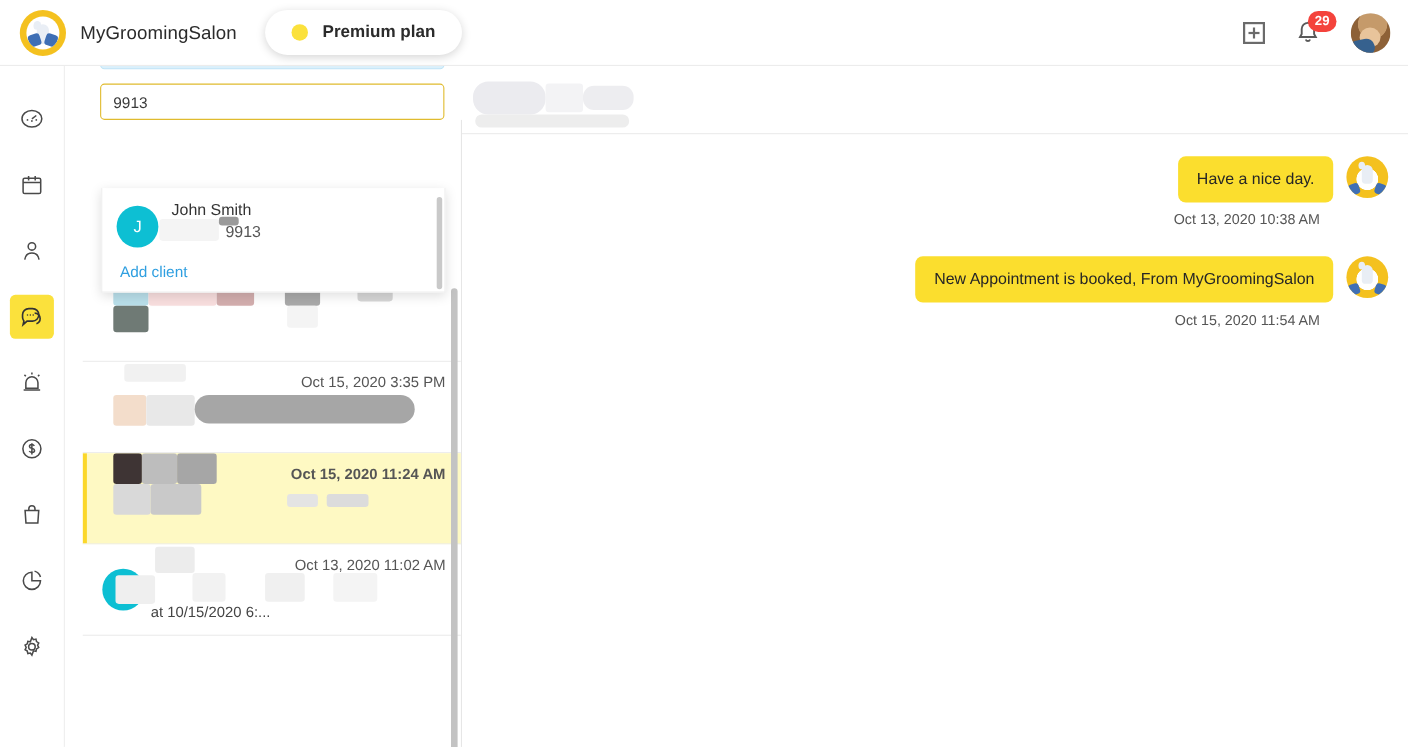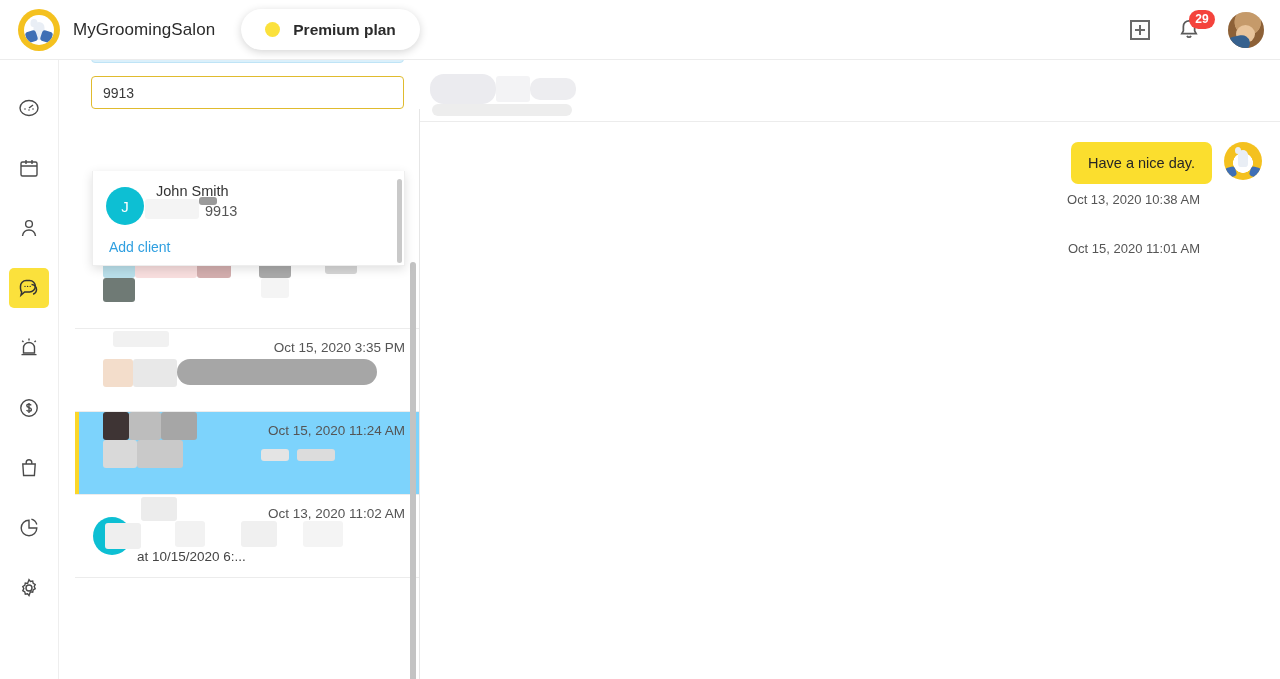--- a/index.html
+++ b/index.html
@@ -96,21 +96,21 @@
   
   .list-panel {
     position: absolute; top: 60px; left: 75px; width: 345px; height: 619px;
     background: #ffffff; border-right: 1px solid #e6e6e6; overflow: hidden;
   }
   .list-scroll { position: absolute; inset: 0; padding-top: 186px; }
   .conv {
     position: relative; height: 83px; border-bottom: 1px solid #ececec;
     background: #ffffff; padding: 11px 14px 0 14px; overflow: hidden;
   }
-  .conv.active { background: #7dd3fc; }
+  .conv.active { background: #fef9c3; font-weight: bold; }
   .conv.active:before {
     content: ""; position: absolute; left: 0; top: 0; bottom: 0; width: 4px; background: #fbd72a;
   }
   .conv-time {
     position: absolute; right: 14px; top: 11px;
     font-size: 13.5px; color: #555555; white-space: nowrap;
   }
   .conv-avatar {
     position: absolute; left: 18px; top: 22px; width: 38px; height: 38px; border-radius: 50%;
     background: #0dbfd3; color: #fff; font-size: 15px;
@@ -397,18 +397,26 @@
         <div class="msg-avatar">
           <div class="dog"></div>
             <div class="cL"></div>
             <div class="cR"></div>
         </div>
       </div>
       <div class="msg-time">Oct 13, 2020 10:38 AM</div>
 
       <div class="msg-gap"></div>
 
-      <div class="msg-time">Oct 15, 2020 11:01 AM</div>
+      <div class="msg-row">
+        <div class="bubble">New Appointment is booked, From MyGroomingSalon</div>
+        <div class="msg-avatar">
+          <div class="dog"></div>
+            <div class="cL"></div>
+            <div class="cR"></div>
+        </div>
+      </div>
+      <div class="msg-time">Oct 15, 2020 11:54 AM</div>
 
     </div>
   </div>
 
 </div>
 
 </body></html>

